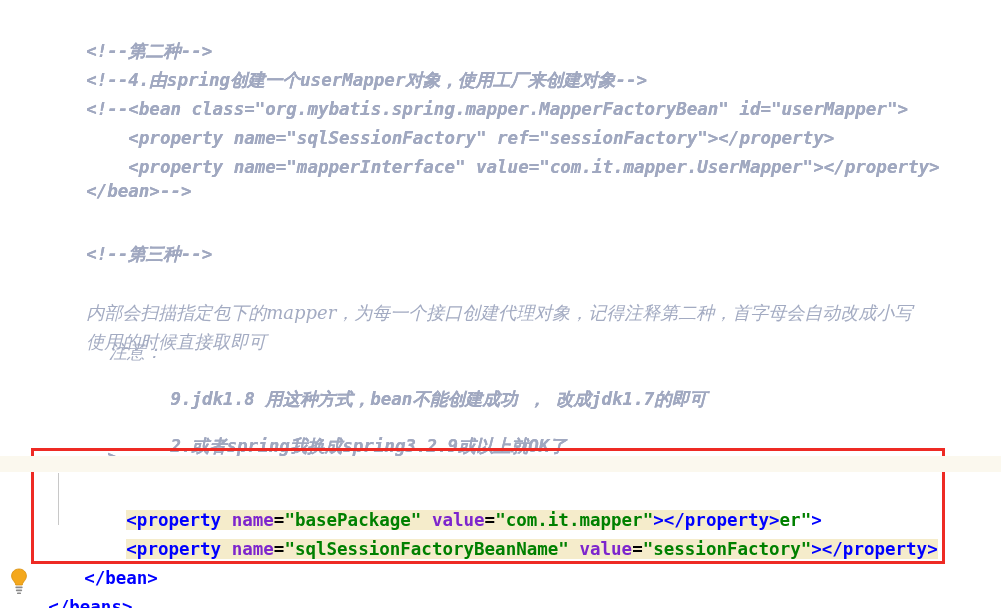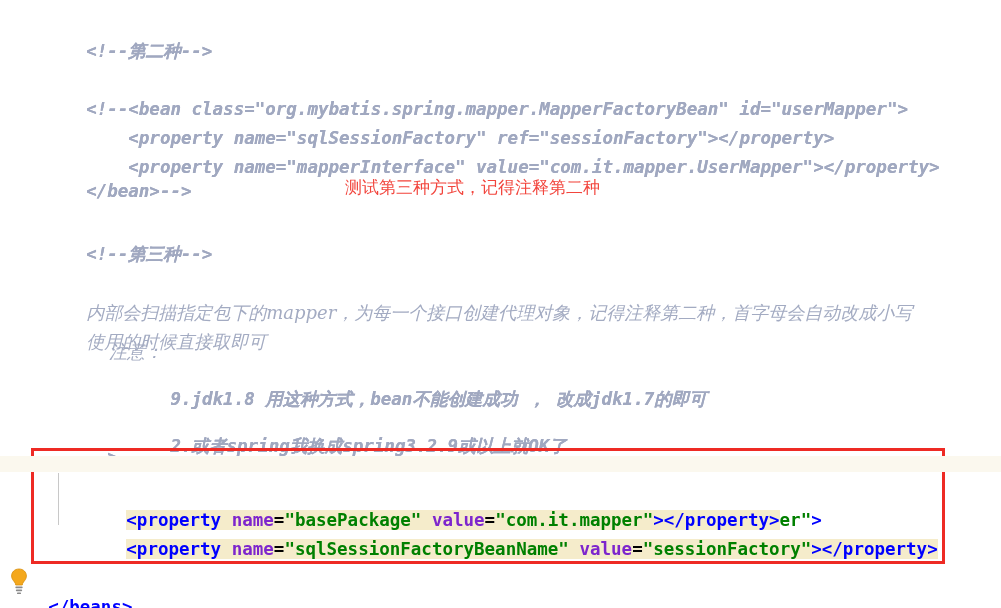--- a/index.html
+++ b/index.html
@@ -104,20 +104,23 @@
   }
 </style>
 </head>
 <body>
 
 <div id="editor">
 
   <div class="line" style="top:8px;">
     <span class="txt comment" style="margin-left:44px;">&lt;!--第二种--&gt;</span>
   </div>
+  <div class="line" style="top:37px;">
+    <span class="txt comment" style="margin-left:44px;">&lt;!--4.由spring创建一个userMapper对象，使用工厂来创建对象--&gt;</span>
+  </div>
   <div class="line" style="top:66px;">
     <span class="txt comment" style="margin-left:44px;text-align:right;">&lt;!--&lt;bean class="org.mybatis.spring.mapper.MapperFactoryBean" id="userMapper"&gt;</span>
   </div>
   <div class="line" style="top:95px;">
     <span class="txt comment" style="margin-left:44px;">    &lt;property name="sqlSessionFactory" ref="sessionFactory"&gt;&lt;/property&gt;</span>
   </div>
   <div class="line" style="top:124px;">
     <span class="txt comment" style="margin-left:44px;">    &lt;property name="mapperInterface" value="com.it.mapper.UserMapper"&gt;&lt;/property&gt;</span>
   </div>
   <div class="line" style="top:148px;">
@@ -139,40 +142,42 @@
   <div class="line" style="top:356px;">
     <span class="txt comment" style="margin-left:44px;">        9.jdk1.8 用这种方式，bean不能创建成功 ， 改成jdk1.7的即可</span>
   </div>
   <div class="line" style="top:403px;">
     <span class="txt comment" style="margin-left:44px;">        2.或者spring我换成spring3.2.9或以上就OK了</span>
   </div>
   <div class="line" style="top:414px;">
     <span class="txt comment" style="margin-left:44px;">--&gt;</span>
   </div>
 
-  <div id="annotation" style="left:345px; top:176px;">测试第三种方式，记得注释第二种</div>
 
   <div class="indent-guide" style="left:58px; top:473px; height:52px;"></div>
 
   <div id="redbox" style="left:31px; top:448px; width:914px; height:116px;"></div>
 
   <div class="line" style="top:448px;">
     <span class="txt" style="margin-left:42px;">
       <span class="brk">&lt;</span><span class="tag">bean</span><span class="punc"> </span><span class="attrg">class</span><span class="punc">=</span><span class="val">"org.mybatis.spring.mapper.MapperScannerConfigurer"</span><span class="brk">&gt;</span>
     </span>
   </div>
 
   <div class="line" style="top:477px;">
     <span class="txt" style="margin-left:42px;"><span class="punc">    </span><span class="hl"><span class="brk">&lt;</span><span class="tag">property</span><span class="punc"> </span><span class="attr">name</span><span class="punc">=</span><span class="val">"basePackage"</span><span class="punc"> </span><span class="attr">value</span><span class="punc">=</span><span class="val">"com.it.mapper"</span><span class="brk">&gt;</span><span class="tag">&lt;/property&gt;</span></span></span>
   </div>
 
   <div class="line" style="top:506px;">
     <span class="txt" style="margin-left:42px;"><span class="punc">    </span><span class="hl"><span class="brk">&lt;</span><span class="tag">property</span><span class="punc"> </span><span class="attr">name</span><span class="punc">=</span><span class="val">"sqlSessionFactoryBeanName"</span><span class="punc"> </span><span class="attr">value</span><span class="punc">=</span><span class="val">"sessionFactory"</span><span class="brk">&gt;</span><span class="tag">&lt;/property&gt;</span></span></span>
   </div>
 
+  <div class="line" style="top:535px;">
+    <span class="txt tag" style="margin-left:42px;">&lt;/bean&gt;</span>
+  </div>
 
   <div class="line" style="top:564px;">
     <span class="txt" style="margin-left:6px;"><span class="brk">&lt;</span><span class="brk">/</span><span class="tag">beans</span><span class="brk">&gt;</span></span>
   </div>
 
   <div id="bulb">
     <svg width="22" height="30" viewBox="0 0 22 30">
       <path d="M11 2 C6.5 2 3.6 5.2 3.6 9 C3.6 11.6 5.1 13.3 6.4 14.9 C7.2 15.9 7.6 16.8 7.7 18 L14.3 18 C14.4 16.8 14.8 15.9 15.6 14.9 C16.9 13.3 18.4 11.6 18.4 9 C18.4 5.2 15.5 2 11 2 Z" fill="#f4a81d" stroke="#d88e0a" stroke-width="0.8"></path>
       <rect x="7.4" y="19.4" width="7.2" height="1.9" rx="0.7" fill="#8a8a8a"></rect>
       <rect x="7.9" y="22.4" width="6.2" height="1.8" rx="0.7" fill="#8a8a8a"></rect>

